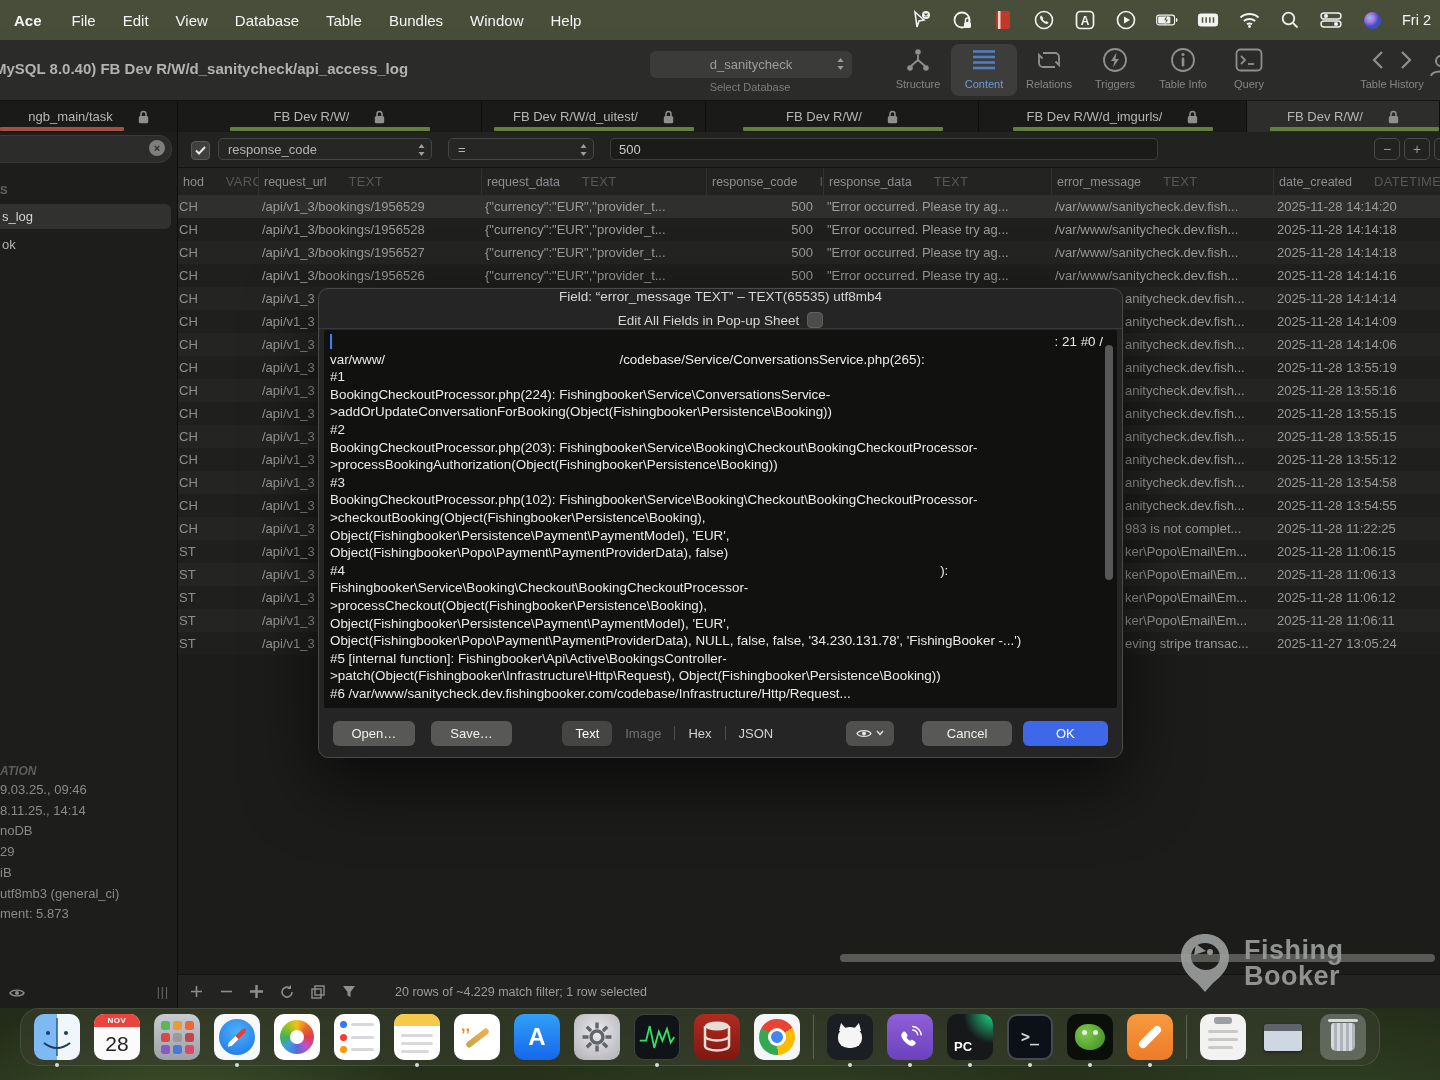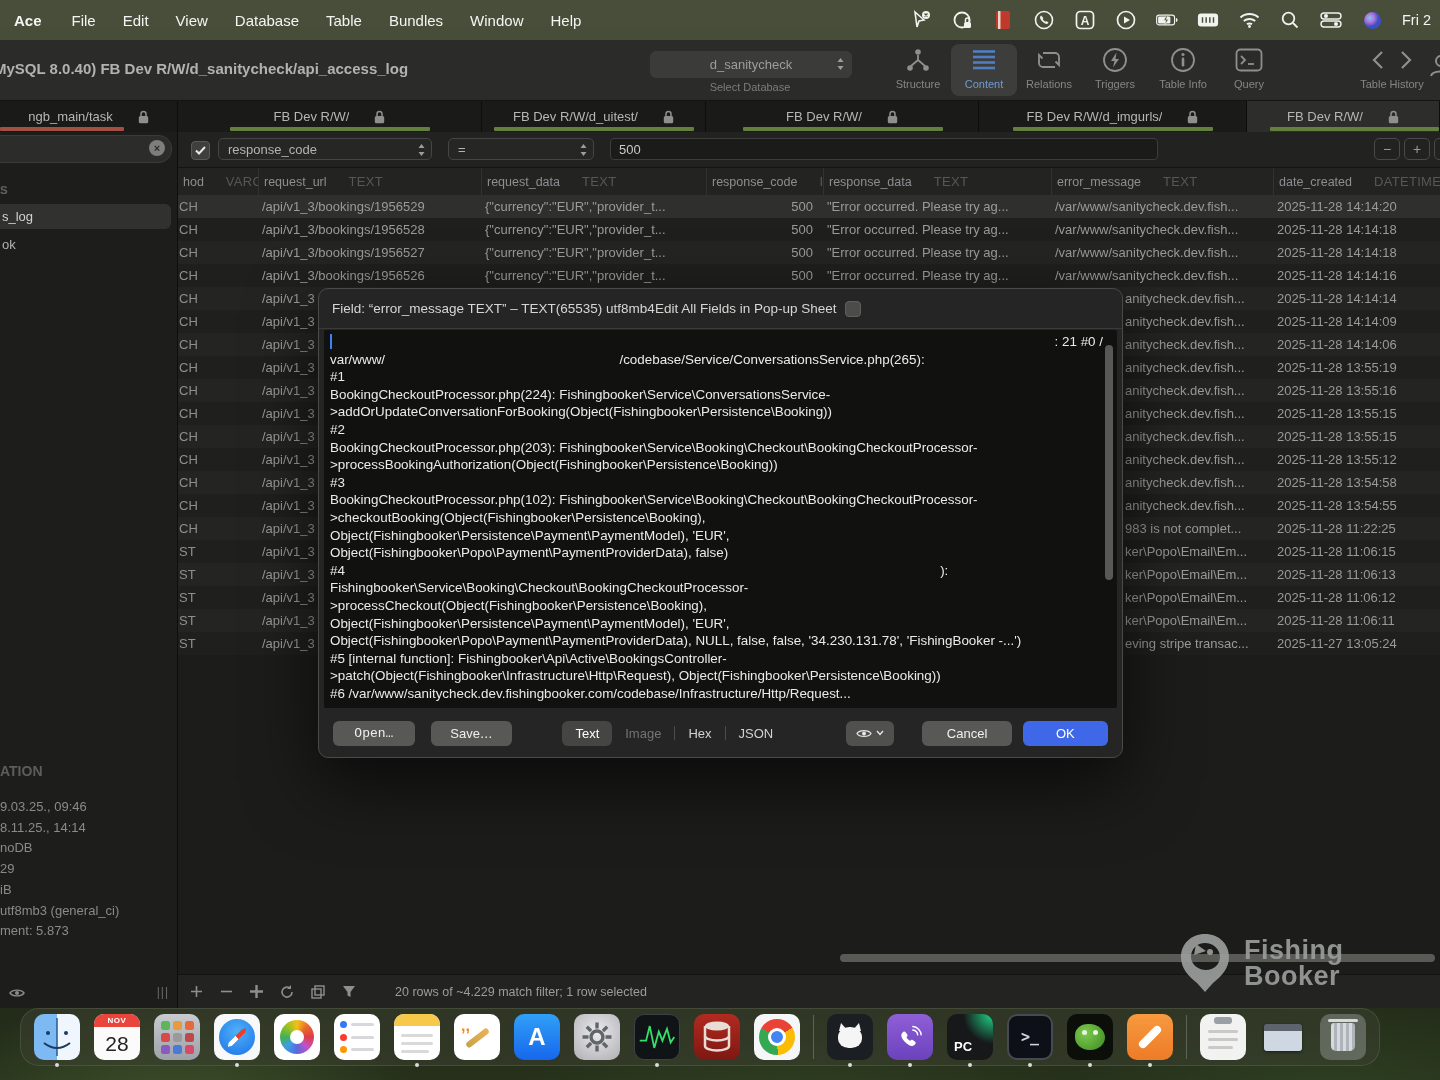--- a/index.html
+++ b/index.html
@@ -54,21 +54,21 @@
   
   .sidebar{position:absolute;top:92px;left:0;bottom:0;width:178px;background:#1d1d1b;border-right:1px solid #0e0e0d;box-sizing:border-box;}
   .side-search{position:absolute;left:-42px;top:3px;width:212px;height:26px;background:#2c2c2a;border:1px solid #3a3a38;border-radius:13px;}
   .side-search .clear{position:absolute;right:6px;top:4px;width:16px;height:16px;border-radius:50%;background:#7e7e7c;color:#2c2c2a;
     font-size:11px;line-height:16px;text-align:center;font-weight:bold;}
   .side-header{position:absolute;left:0;top:52px;font-size:11.5px;font-weight:bold;color:#626260;}
   .side-item{position:absolute;left:-8px;right:6px;height:25px;display:flex;align-items:center;padding-left:10px;
     font-size:13px;color:#b3b3b1;border-radius:6px;}
   .side-item.selected{background:#31312f;color:#d2d2d0;}
   .side-info{position:absolute;left:0;top:631px;font-size:13px;color:#8a8a88;line-height:20.7px;white-space:nowrap;}
-  .side-info .ih{font-size:14px;font-weight:bold;color:#5d5d5b;line-height:16px;margin-bottom:18px;}
+  .side-info .ih{font-size:12px;font-weight:bold;color:#5d5d5b;line-height:16px;margin-bottom:1px;font-style:italic;}
   .side-foot-eye{position:absolute;left:9px;bottom:9px;color:#8a8a88;}
   .side-foot-grip{position:absolute;right:8px;bottom:9px;color:#6b6b69;font-size:12px;letter-spacing:1px;}
 
   
   .main{position:absolute;top:92px;left:178px;right:0;bottom:0;background:#1e1e1d;}
 
   .filter-row{position:absolute;top:0;left:0;right:0;height:35px;background:#222220;border-bottom:1px solid #141413;}
   .f-check{position:absolute;left:13px;top:9px;width:17px;height:17px;border-radius:4px;background:#3f3f3d;border:1px solid #59595七;
     border:1px solid #595957;display:flex;align-items:center;justify-content:center;}
   .f-select{position:absolute;top:6px;height:22px;background:#262624;border:1px solid #454543;border-radius:5px;
@@ -99,33 +99,33 @@
 
   .hscroll{position:absolute;bottom:46px;left:662px;right:5px;height:8px;border-radius:4px;background:rgba(165,165,160,.45);}
 
   .statusbar{position:absolute;bottom:0;left:0;right:0;height:33px;background:#232321;border-top:1px solid #131312;}
   .sb-icons{position:absolute;left:12px;top:0;height:33px;display:flex;align-items:center;gap:17px;color:#8f8f8d;}
   .sb-text{position:absolute;left:217px;top:0;height:33px;display:flex;align-items:center;font-size:12.5px;color:#9c9c9a;}
 
   
   .popup{position:absolute;left:318px;top:248px;width:805px;height:470px;background:#252525;border:1px solid #4a4a4a;
     border-radius:10px;box-shadow:0 25px 70px rgba(0,0,0,.65);box-sizing:border-box;z-index:30;}
-  .popup-header{position:absolute;top:0;left:0;right:0;height:40px;display:flex;align-items:center;
-    padding:0 13px;border-bottom:1px solid #3a3a3a;box-sizing:border-box;}
+  .popup-header{position:absolute;top:0;left:0;right:0;height:40px;display:flex;align-items:center;justify-content:space-between;
+    padding:0 13px;border-bottom:1px solid #3a3a3a;box-sizing:border-box;flex-direction:column;}
   .popup-title{font-size:13.5px;color:#d6d6d4;}
   .popup-editall{display:flex;align-items:center;gap:8px;font-size:13.5px;color:#d6d6d4;}
   .popup-editall .box{width:16px;height:16px;border-radius:4px;background:#4c4c4a;border:1px solid #5f5f5d;box-sizing:border-box;}
   .popup-body{position:absolute;top:41px;left:5px;right:5px;bottom:49px;background:#111110;border-radius:2px;overflow:hidden;padding:3px 14px 0 6px;box-sizing:border-box;}
   .popup-line{font-size:13.4px;line-height:17.6px;color:#ebebea;white-space:pre;overflow:hidden;}
   .popup-line.right{text-align:right;}
   .caret{position:absolute;left:6px;top:4px;width:2px;height:15px;background:#3b82f6;}
   .pscroll{position:absolute;right:4px;top:15px;width:8px;height:235px;border-radius:4px;background:#585858;}
   .popup-footer{position:absolute;bottom:0;left:0;right:0;height:48px;display:flex;align-items:center;padding:0 14px;box-sizing:border-box;}
   .pbtn{height:25px;border-radius:6px;background:#585856;color:#f0f0ee;font-size:13px;display:flex;align-items:center;justify-content:center;}
-  .pbtn.open{width:88px;font-family:Liberation Mono, monospace;}
+  .pbtn.open{width:88px;}
   .pbtn.save{width:88px;margin-left:16px;}
   .seg-wrap{display:flex;align-items:center;margin-left:50px;}
   .seg{height:25px;padding:0 13px;display:flex;align-items:center;font-size:13px;color:#d2d2d0;border-radius:6px;}
   .seg.active{background:#454543;color:#ffffff;}
   .seg.disabled{color:#737371;}
   .seg-sep{width:1px;height:14px;background:#4c4c4a;}
   .eye-dd{width:52px;height:25px;margin-left:60px;border-radius:6px;background:#50504e;display:flex;align-items:center;justify-content:center;gap:4px;color:#e6e6e4;}
   .pbtn.cancel{width:96px;margin-left:28px;}
   .pbtn.ok{width:92px;margin-left:11px;background:#3e68e8;color:#fff;}
 

